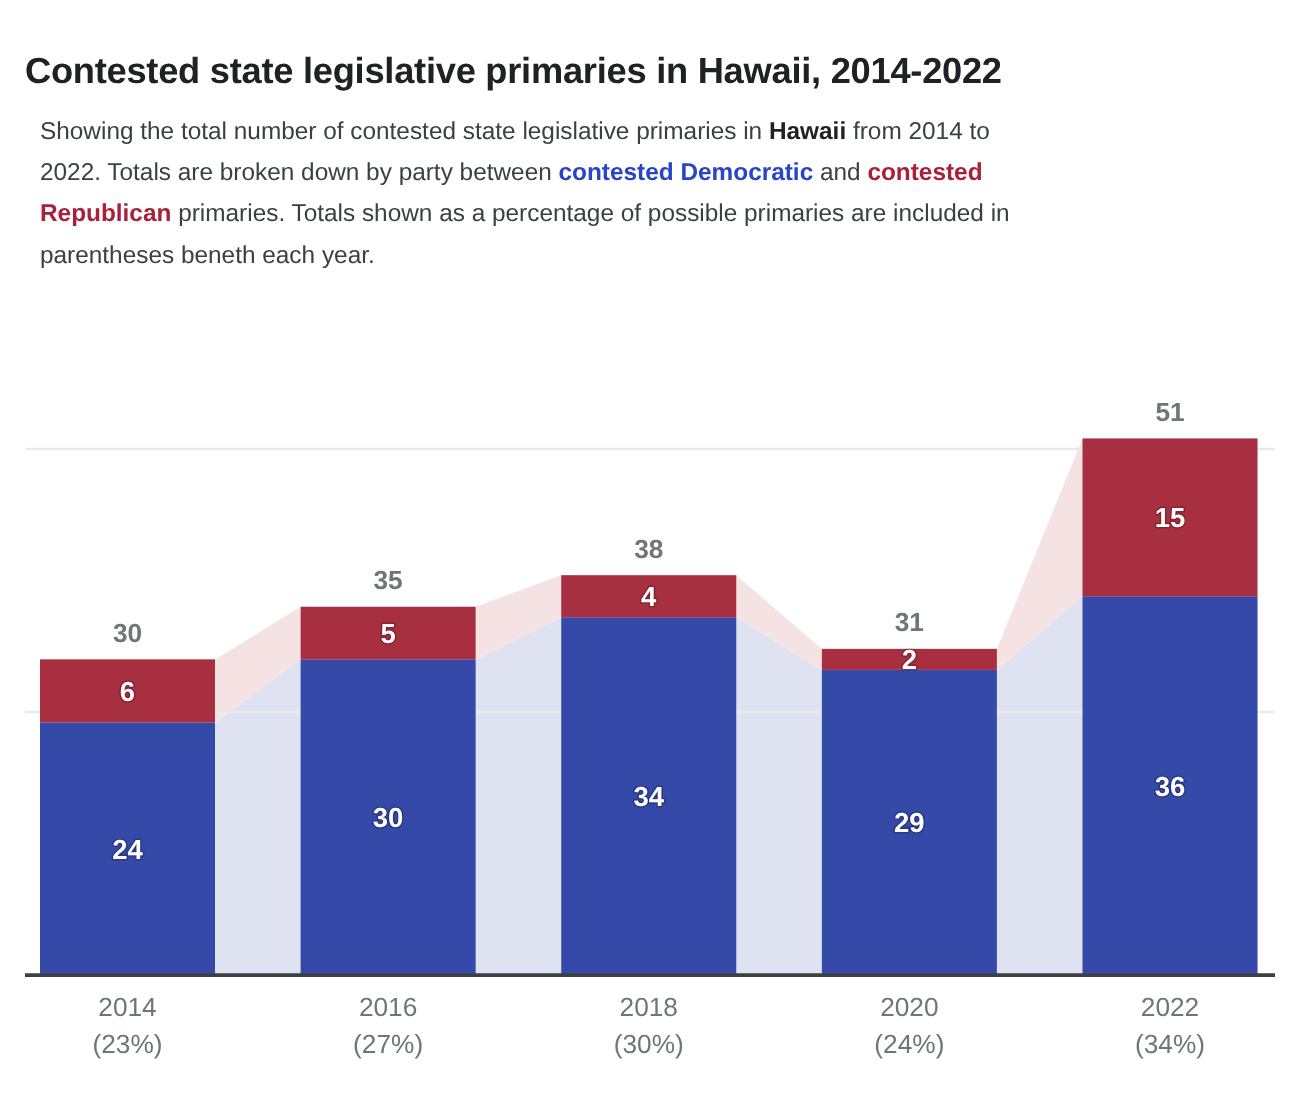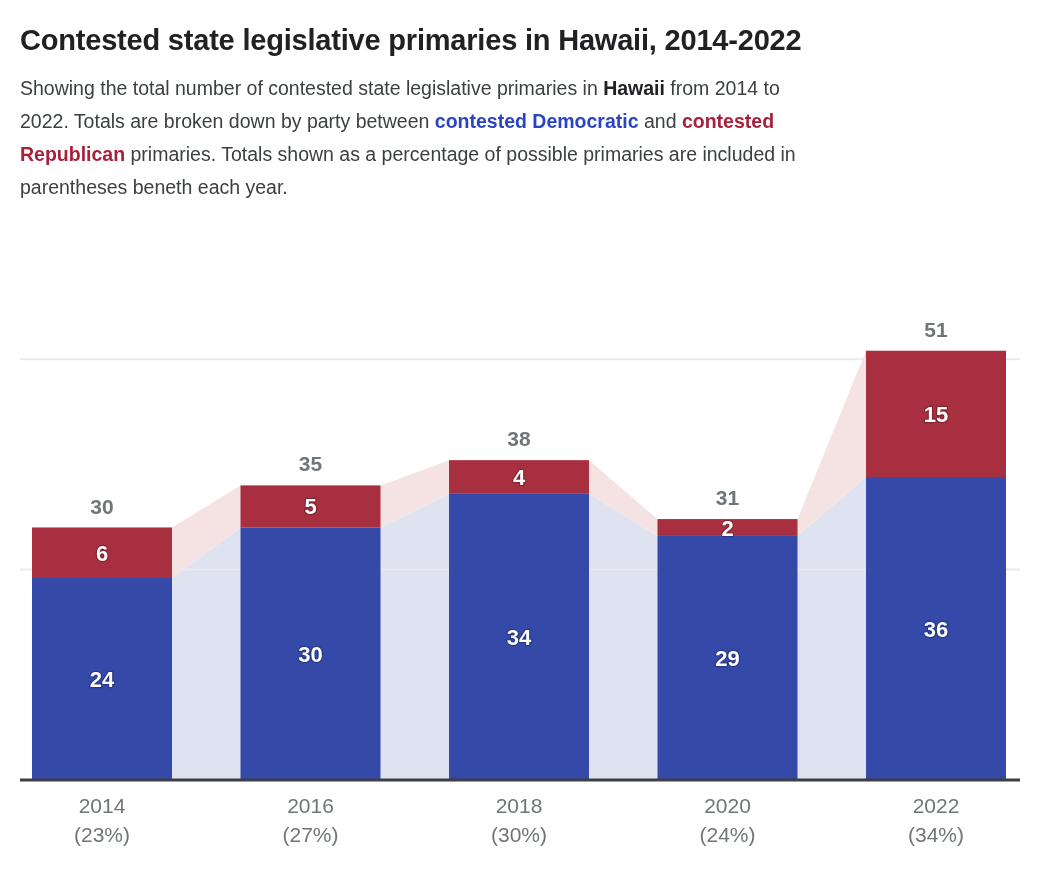--- a/index.html
+++ b/index.html
@@ -19,35 +19,35 @@
   .page {
     position: relative;
     width: 1040px;
     height: 890px;
   }
 
   
   .header {
     position: absolute;
     left: 0;
-    top: 0;
+    top: 17px;
     width: 840px;
   }
   .chart-title {
     margin: 0;
     padding: 22px 20px 0 20px;
     font-size: 29px;
     line-height: 36px;
     font-weight: bold;
     letter-spacing: -0.2px;
     color: #202124;
   }
   .chart-subtitle {
     margin: 0;
-    padding: 14px 22px 0 20px;
+    padding: 14px 22px 0 32px;
     font-size: 19.5px;
     line-height: 33px;
     font-weight: normal;
     color: #3c4043;
     max-width: 960px;
   }
   .sub-strong {
     font-weight: bold;
     color: #202124;
   }

